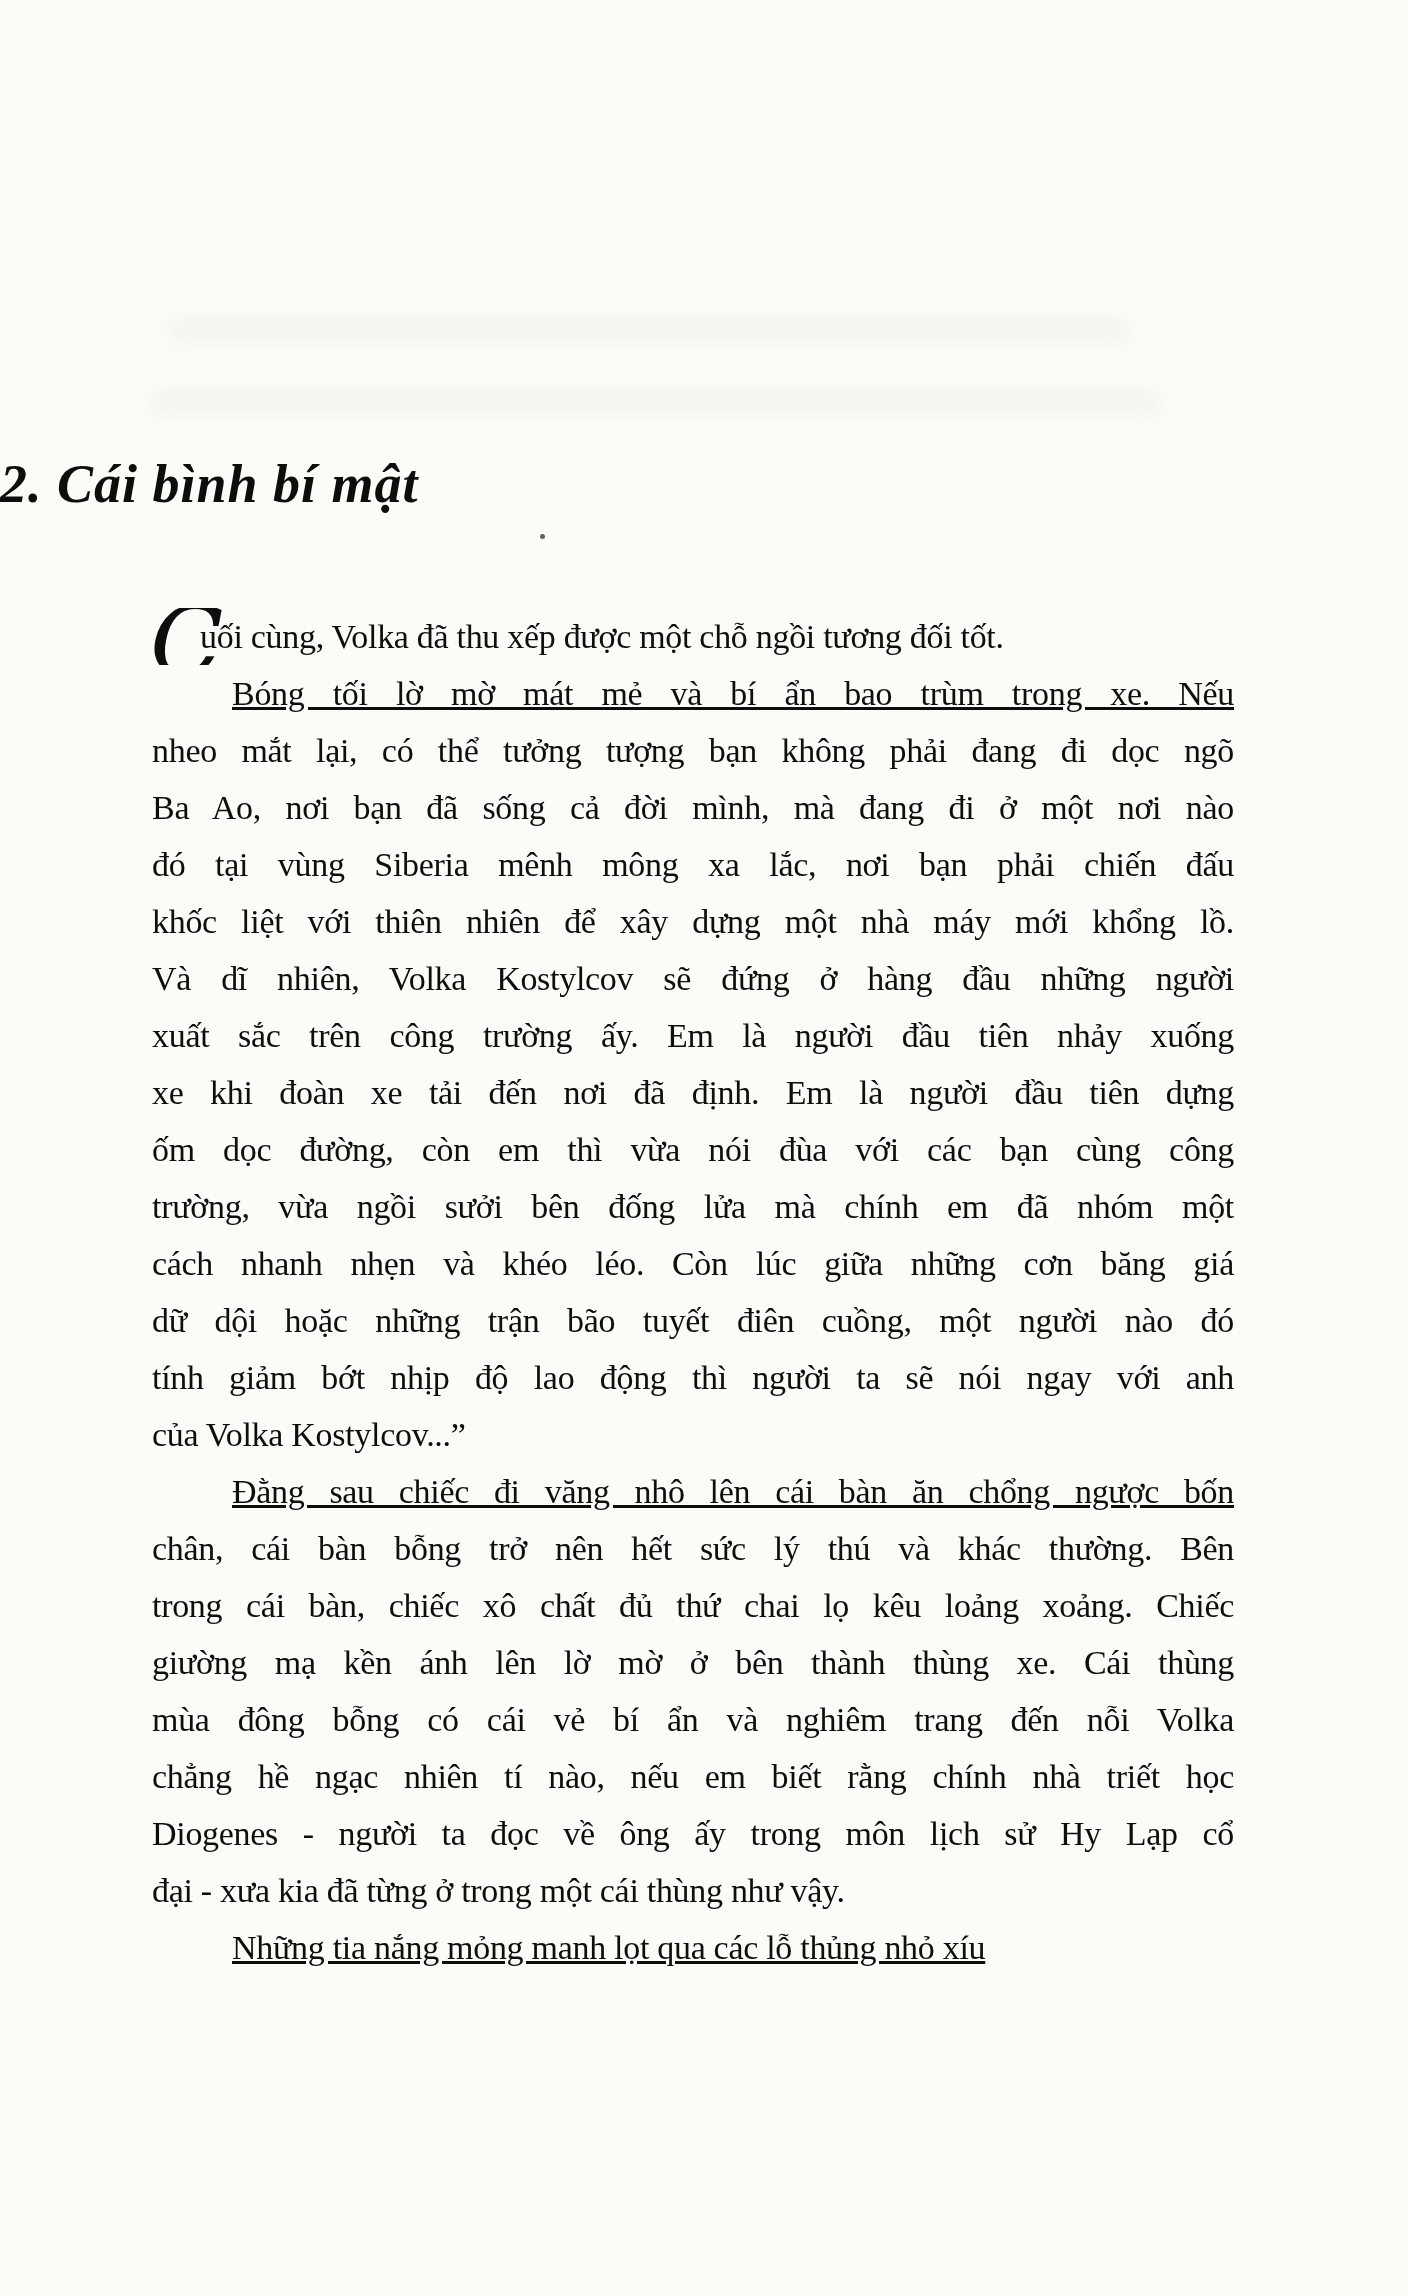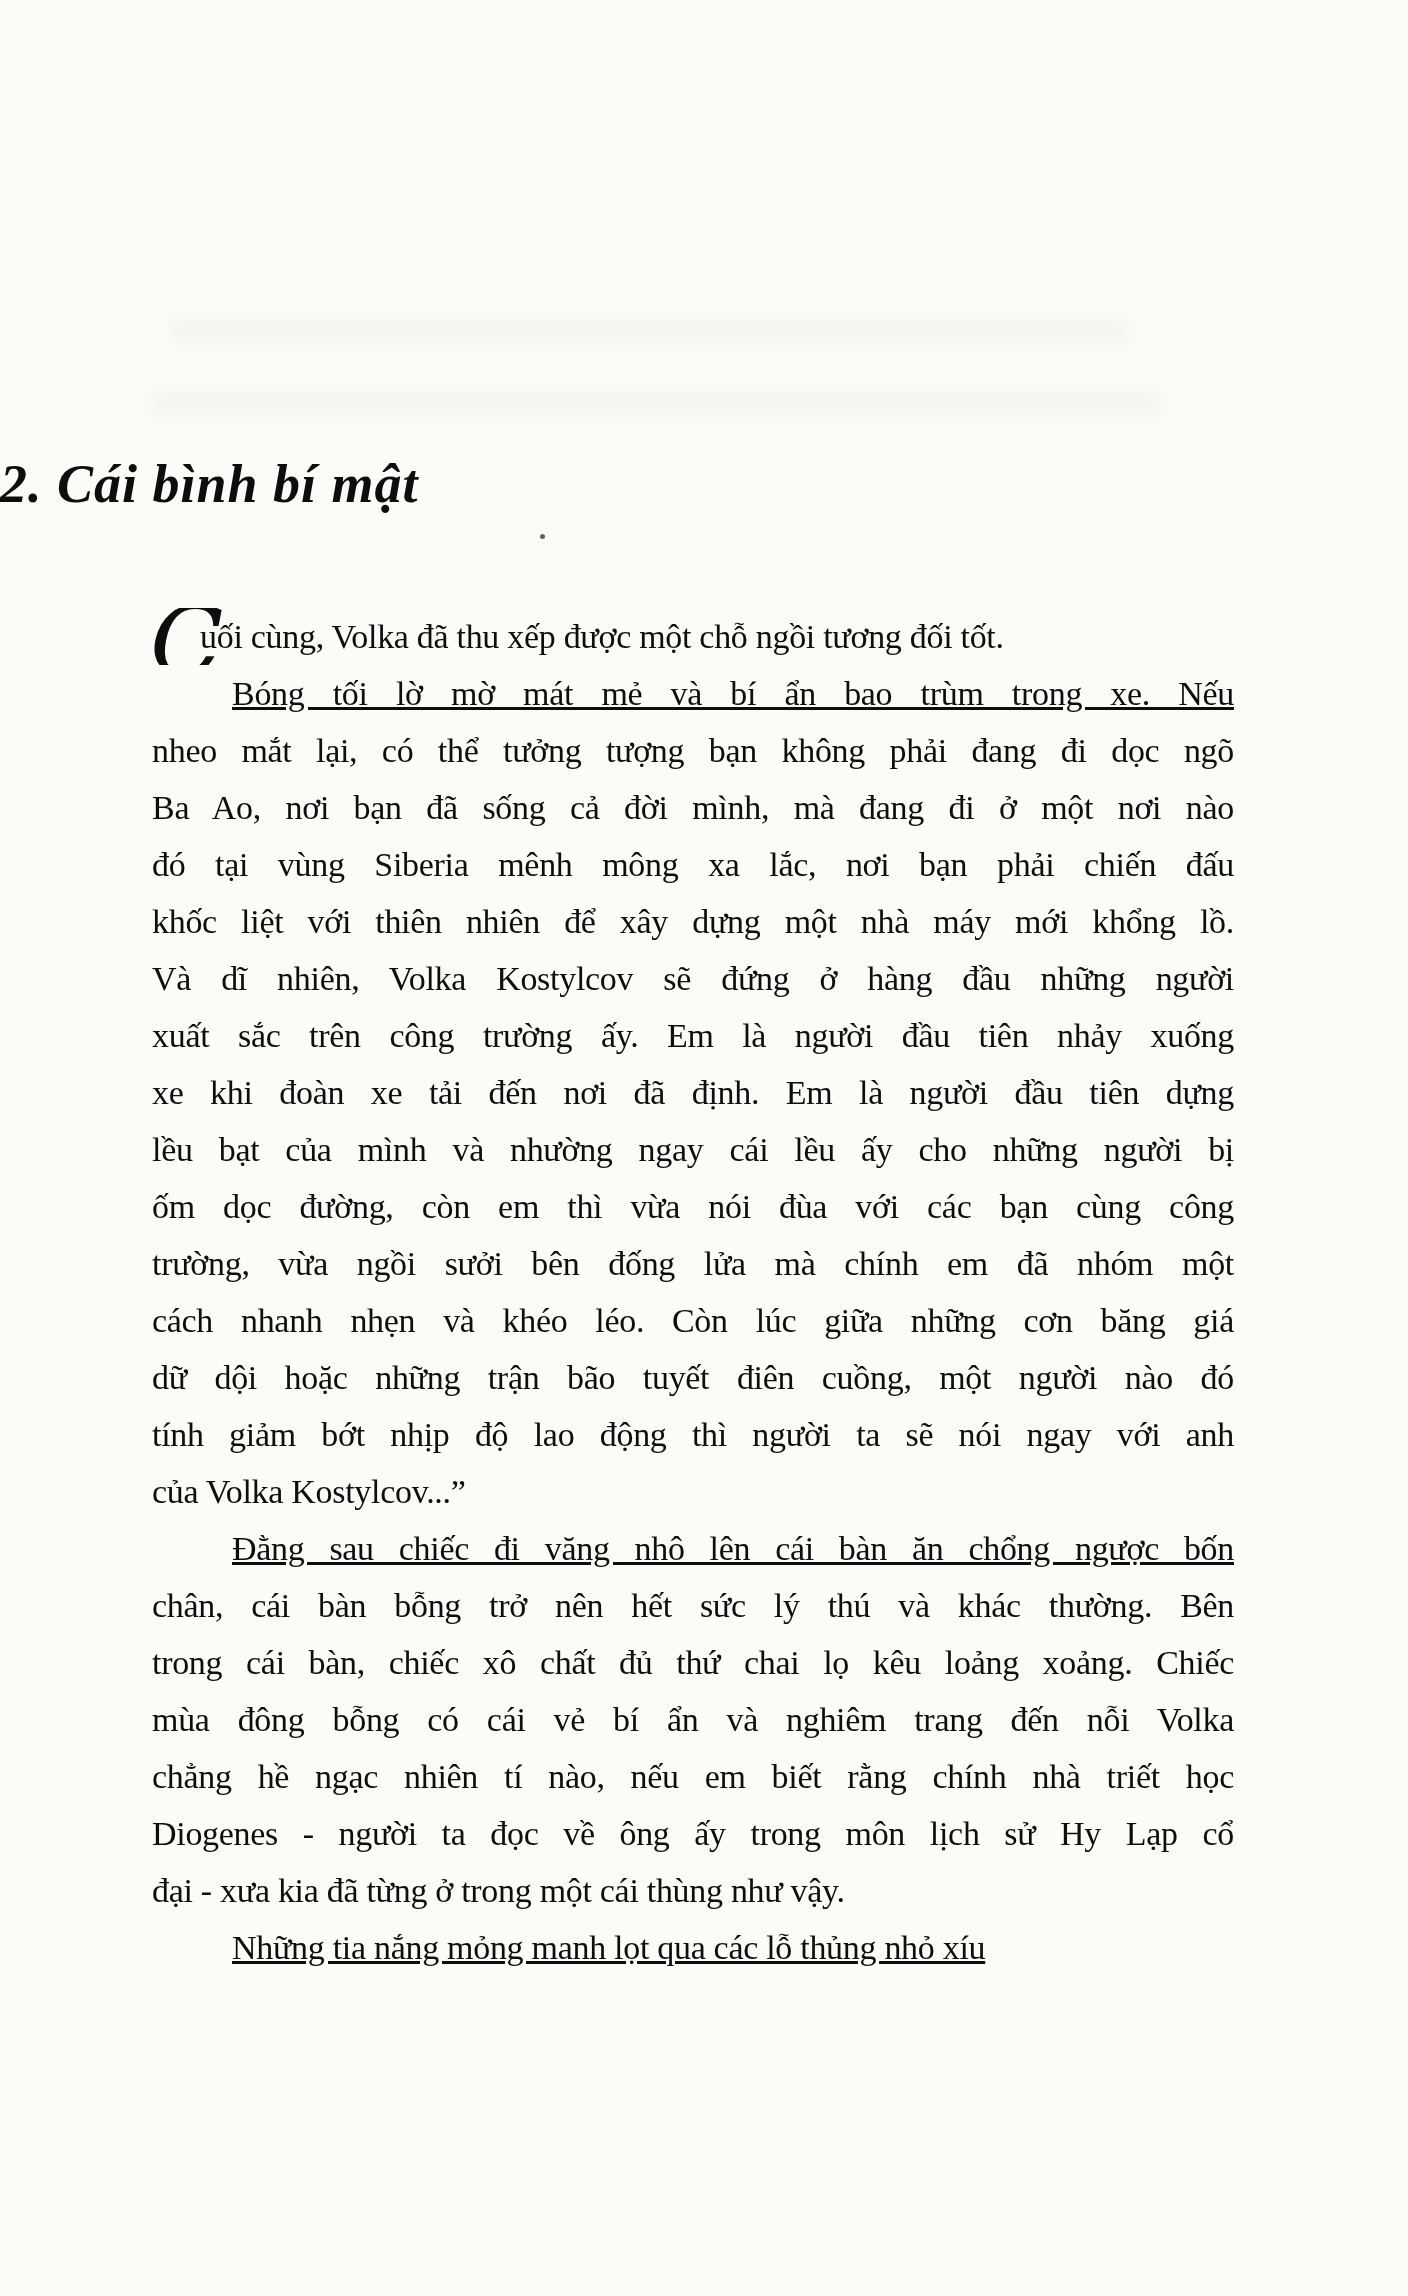--- a/index.html
+++ b/index.html
@@ -89,29 +89,29 @@
   <div class="body-text">
       <div class="line has-dropcap"><span class="dropcap">C</span><span>uối cùng, Volka đã thu xếp được một chỗ ngồi tương đối tốt.</span></div>
       <div class="line j ind">Bóng tối lờ mờ mát mẻ và bí ẩn bao trùm trong xe. Nếu</div>
       <div class="line j">nheo mắt lại, có thể tưởng tượng bạn không phải đang đi dọc ngõ</div>
       <div class="line j">Ba Ao, nơi bạn đã sống cả đời mình, mà đang đi ở một nơi nào</div>
       <div class="line j">đó tại vùng Siberia mênh mông xa lắc, nơi bạn phải chiến đấu</div>
       <div class="line j">khốc liệt với thiên nhiên để xây dựng một nhà máy mới khổng lồ.</div>
       <div class="line j">Và dĩ nhiên, Volka Kostylcov sẽ đứng ở hàng đầu những người</div>
       <div class="line j">xuất sắc trên công trường ấy. Em là người đầu tiên nhảy xuống</div>
       <div class="line j">xe khi đoàn xe tải đến nơi đã định. Em là người đầu tiên dựng</div>
-      <div class="line j">lều bạt của mình và nhường ngay cái lều ấy cho những người bị</div>
       <div class="line j">ốm dọc đường, còn em thì vừa nói đùa với các bạn cùng công</div>
       <div class="line j">trường, vừa ngồi sưởi bên đống lửa mà chính em đã nhóm một</div>
       <div class="line j">cách nhanh nhẹn và khéo léo. Còn lúc giữa những cơn băng giá</div>
       <div class="line j">dữ dội hoặc những trận bão tuyết điên cuồng, một người nào đó</div>
       <div class="line j">tính giảm bớt nhịp độ lao động thì người ta sẽ nói ngay với anh</div>
       <div class="line">của Volka Kostylcov...”</div>
       <div class="line j ind">Đằng sau chiếc đi văng nhô lên cái bàn ăn chổng ngược bốn</div>
       <div class="line j">chân, cái bàn bỗng trở nên hết sức lý thú và khác thường. Bên</div>
       <div class="line j">trong cái bàn, chiếc xô chất đủ thứ chai lọ kêu loảng xoảng. Chiếc</div>
+      <div class="line j">giường mạ kền ánh lên lờ mờ ở bên thành thùng xe. Cái thùng</div>
       <div class="line j">mùa đông bỗng có cái vẻ bí ẩn và nghiêm trang đến nỗi Volka</div>
       <div class="line j">chẳng hề ngạc nhiên tí nào, nếu em biết rằng chính nhà triết học</div>
       <div class="line j">Diogenes - người ta đọc về ông ấy trong môn lịch sử Hy Lạp cổ</div>
       <div class="line">đại - xưa kia đã từng ở trong một cái thùng như vậy.</div>
       <div class="line ind">Những tia nắng mỏng manh lọt qua các lỗ thủng nhỏ xíu</div>
     </div>
 </div>
 
 </body></html>

